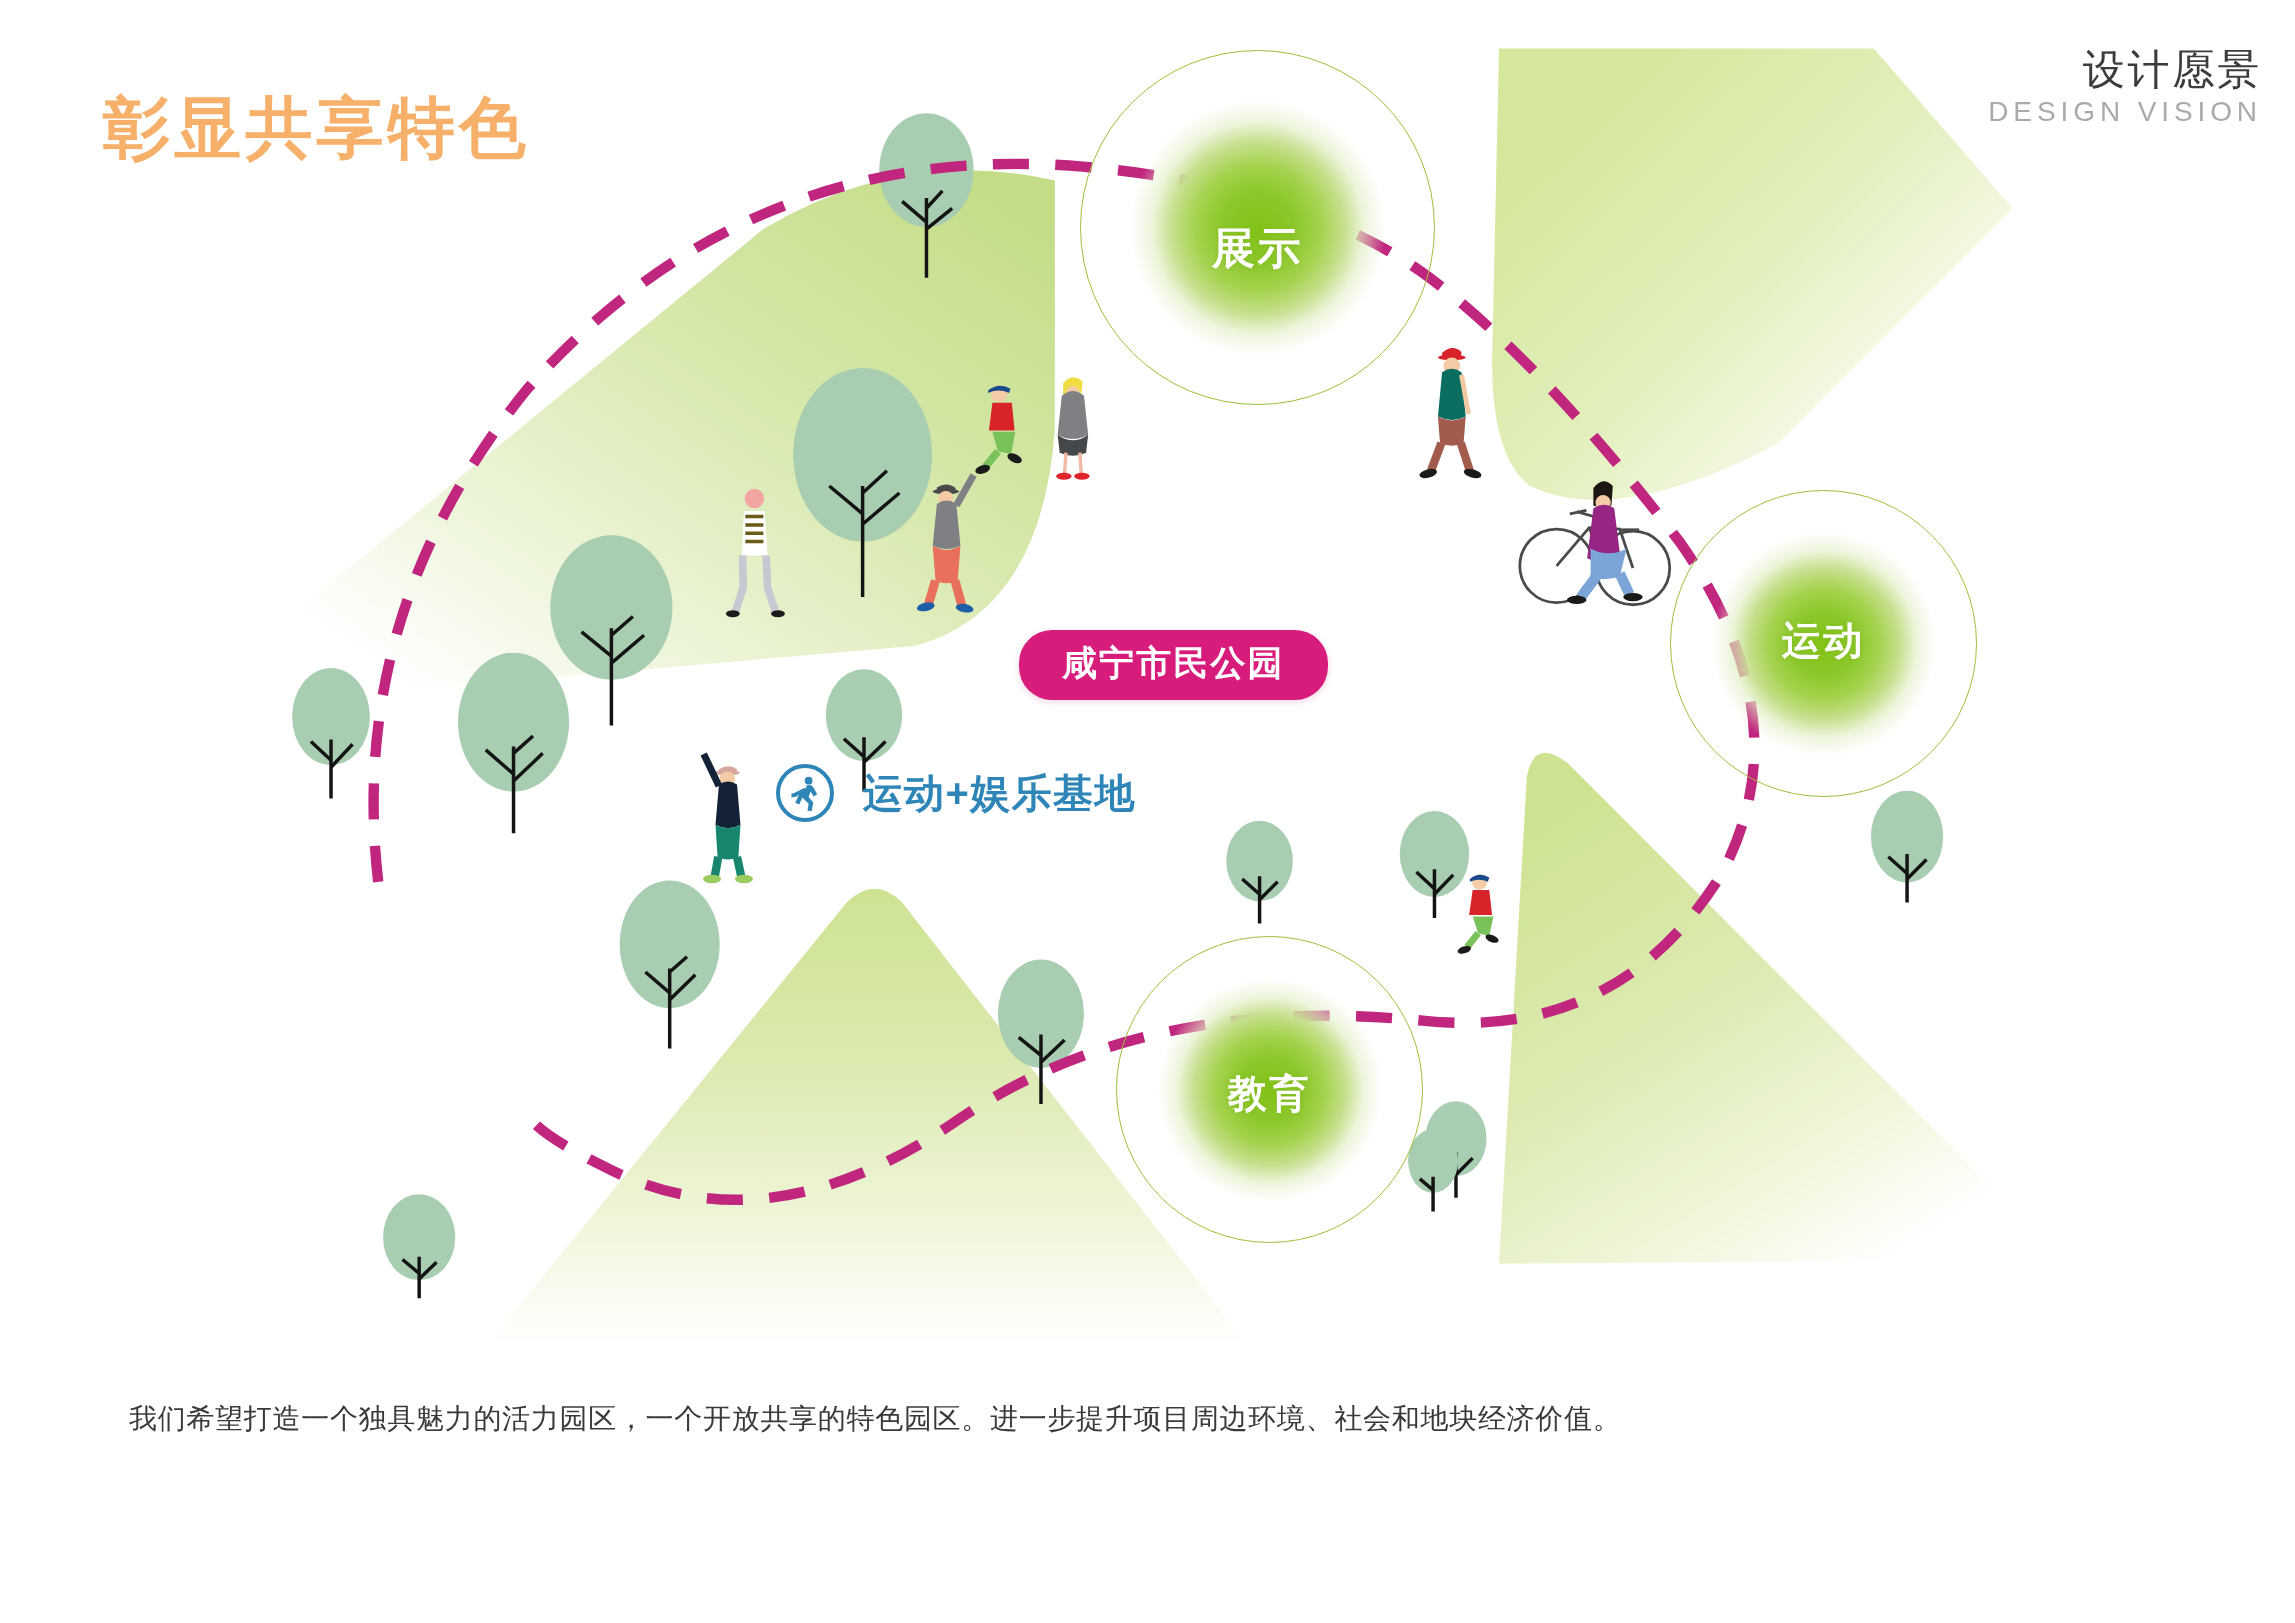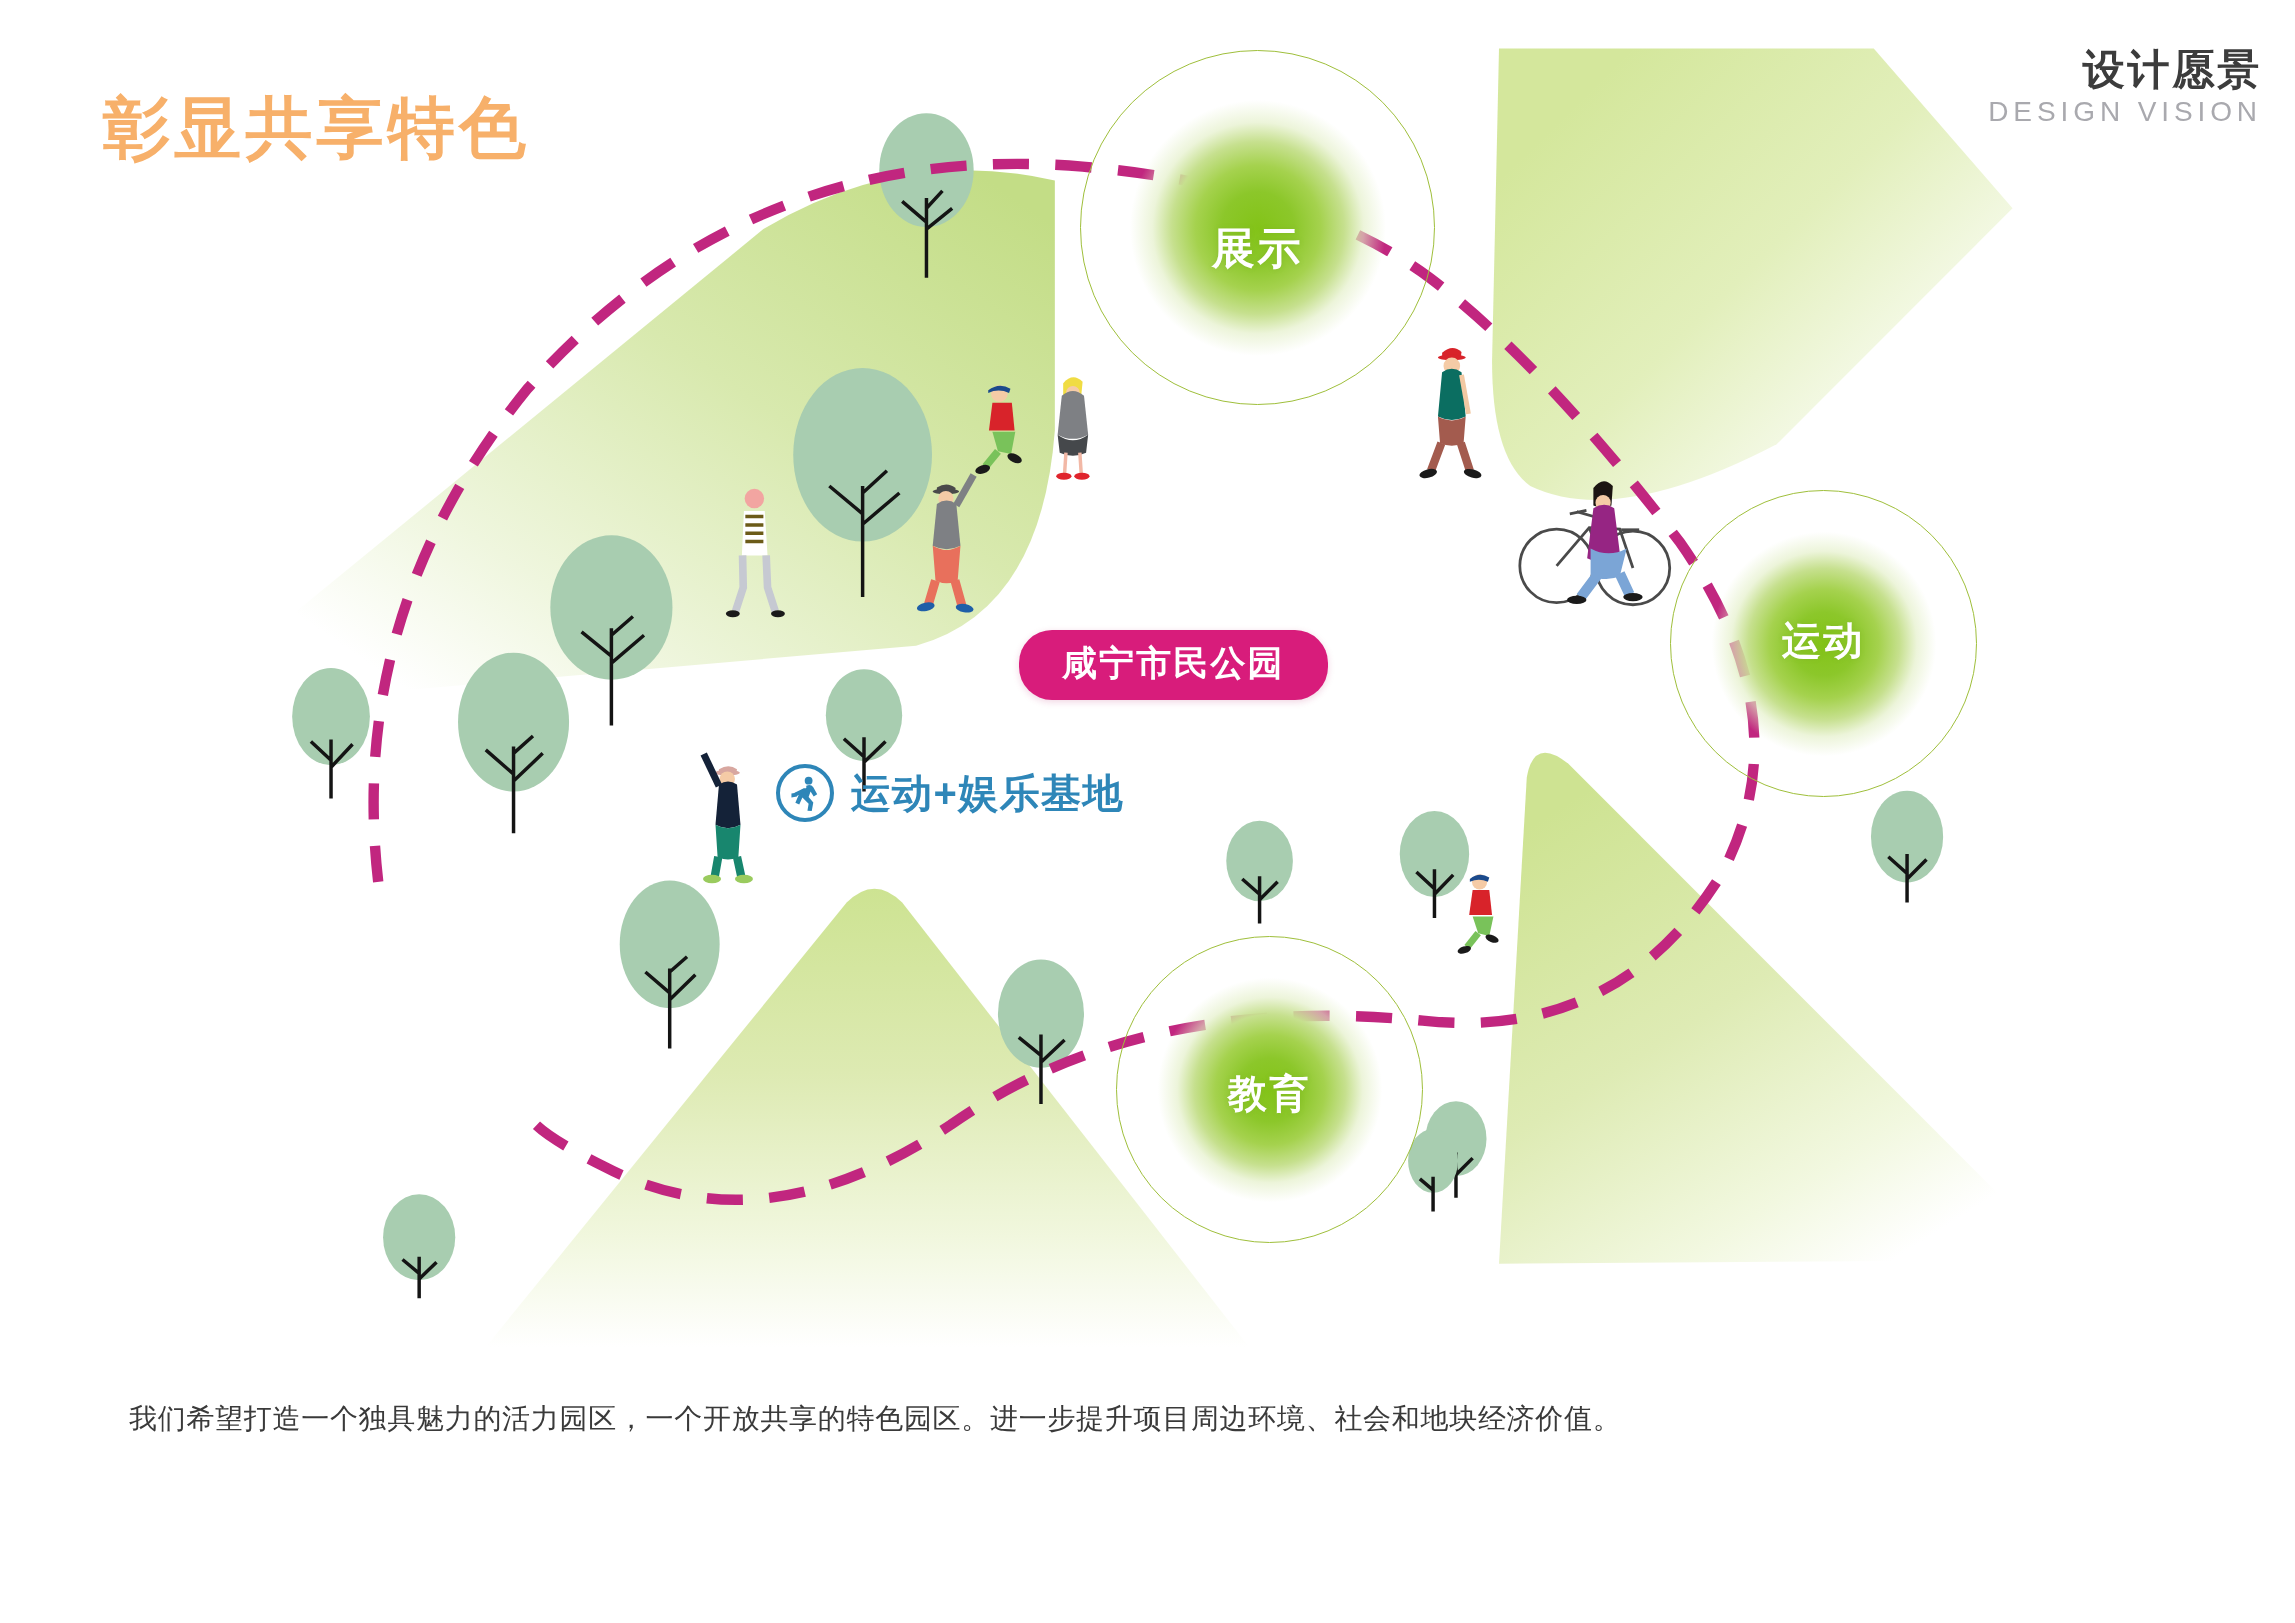--- a/index.html
+++ b/index.html
@@ -11,21 +11,21 @@
   #stage{position:absolute;inset:0;}
   svg.layer{position:absolute;left:0;top:0;width:2295px;height:1624px;overflow:visible;}
 
   
   .page-title{
     position:absolute;left:103px;top:94px;
     font-size:67px;font-weight:bold;letter-spacing:4.2px;
     color:#F7B06A;line-height:1;white-space:nowrap;
   }
   .hdr{position:absolute;right:33px;top:46px;text-align:right;}
-  .hdr-cn{font-size:42px;font-weight:bold;color:#3C3C3C;letter-spacing:2.8px;line-height:1.15;}
+  .hdr-cn{font-size:42px;font-weight:normal;color:#3C3C3C;letter-spacing:2.8px;line-height:1.15;}
   .hdr-en{font-size:28px;color:#A9A9AE;letter-spacing:4.9px;line-height:1.3;font-weight:400;margin-left:43px;}
 
   
   .node{position:absolute;border-radius:50%;border:1.4px solid #9FBF3B;
         display:flex;align-items:center;justify-content:center;box-sizing:border-box;}
   .node .glow{
     position:absolute;left:50%;top:50%;transform:translate(-50%,-50%);
     border-radius:50%;
     background:radial-gradient(circle closest-side,
       #83C318 0%, #8CC72A 26%, #A5D24E 45%, #C6E08E 62%,
@@ -59,21 +59,21 @@
     display:flex;align-items:center;justify-content:center;flex:0 0 auto;
   }
   .tag .txt{font-weight:bold;letter-spacing:1.4px;}
 
   #tag-science{left:993px;top:507px;}
   #tag-science .ring{width:60px;height:60px;border:4.9px solid #E8AE3C;margin-right:18px;}
   #tag-science .txt{font-size:42px;color:#EFB44A;}
 
   #tag-sport{left:776px;top:764px;}
   #tag-sport .ring{width:58px;height:58px;border:4.9px solid #2E86B8;margin-right:16.7px;}
-  #tag-sport .txt{font-size:40px;color:#2E86B8;}
+  #tag-sport .txt{font-size:40px;color:#2E86B8;margin-left:12px;}
 
   
   #park-pill{
     position:absolute;left:1019px;top:630px;
     background:#D81C7B;border-radius:33px;
     padding:15.3px 43px 19.4px;
     color:#ffffff;font-size:35px;font-weight:bold;letter-spacing:2.1px;
     white-space:nowrap;line-height:1;
     box-shadow:0 2.1px 7px rgba(180,20,100,.18);
   }

